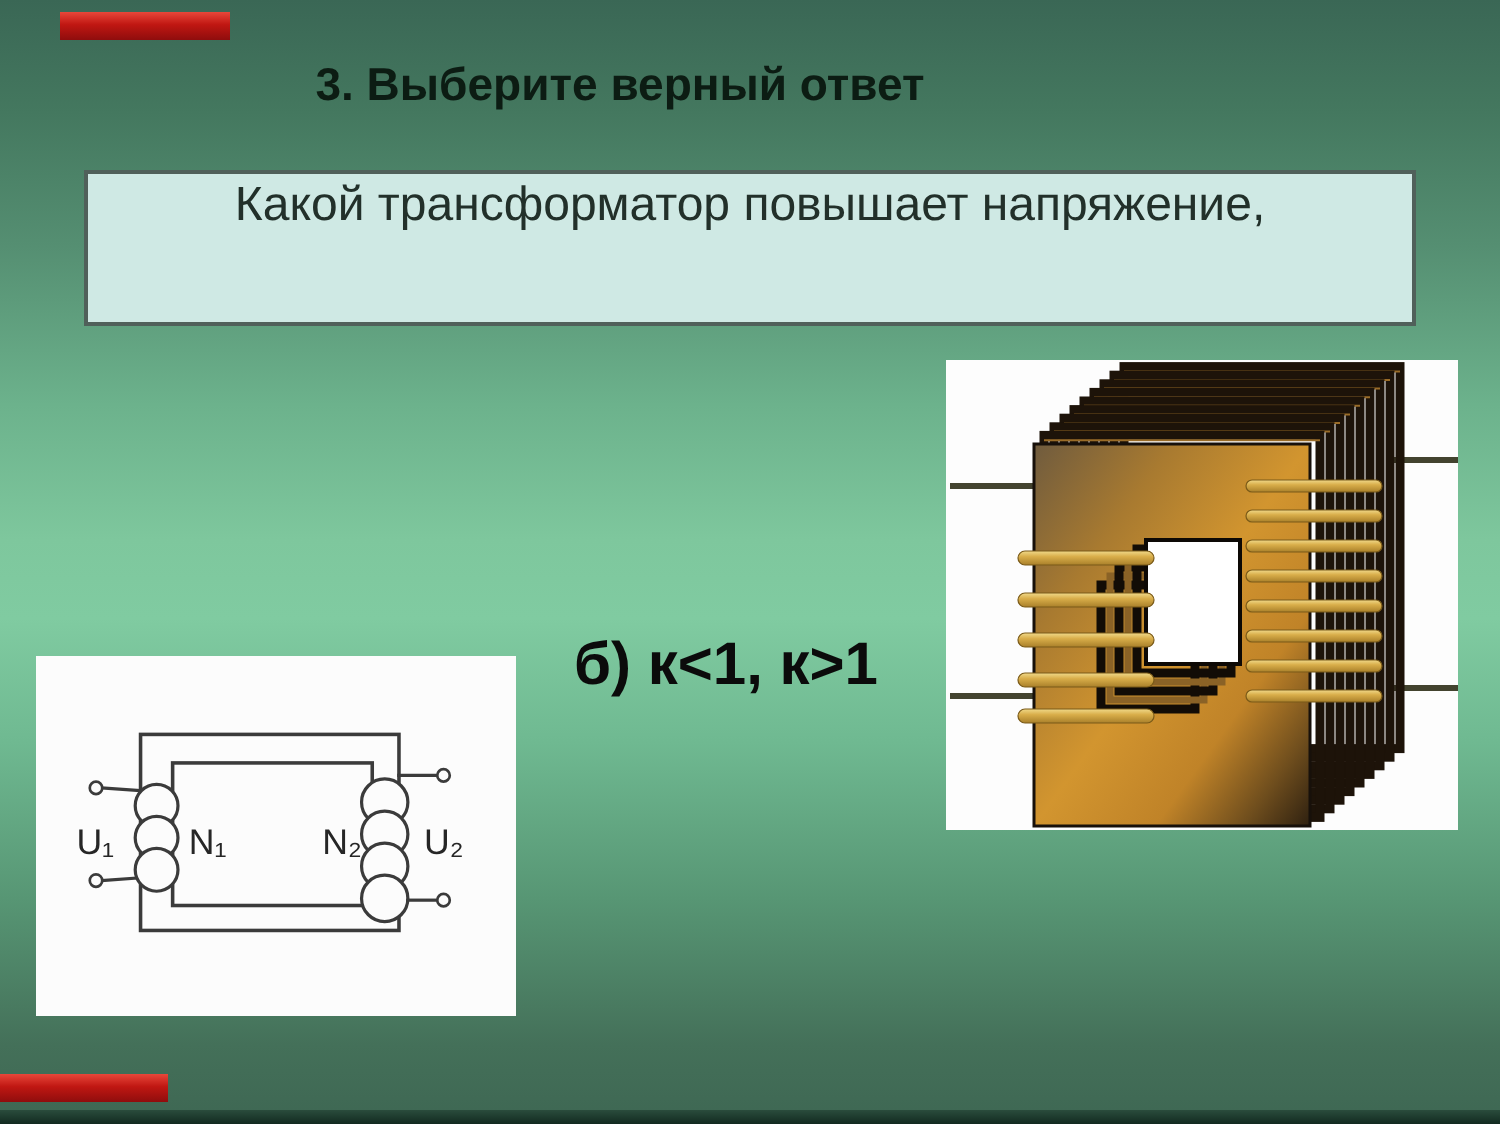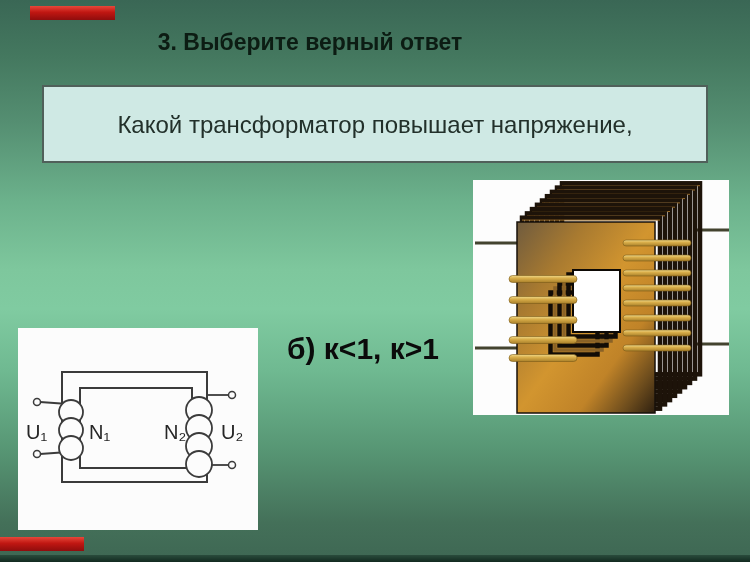--- a/index.html
+++ b/index.html
@@ -18,34 +18,34 @@
     position:absolute;left:0;top:555px;width:750px;height:7px;
     background:linear-gradient(180deg,#2a4c3c 0%,#122a20 100%);
   }
   .title{
     position:absolute;left:0;top:29px;width:620px;
     text-align:center;font-size:23px;font-weight:bold;color:#0c1c13;
   }
   .qbox{
     position:absolute;left:42px;top:85px;width:666px;height:78px;
     box-sizing:border-box;background:#cfe9e4;border:2px solid #50605a;
-    display:flex;flex-direction:column;justify-content:center;
+    display:flex;flex-direction:row;justify-content:center;
     text-align:center;color:#22302a;font-size:24px;line-height:31px;
   }
   .answer{
     position:absolute;font-weight:bold;font-size:30px;color:#0b0b0b;white-space:nowrap;
   }
   .answer.a{left:279px;top:222px;}
-  .answer.b{left:287px;top:332px;}
+  .answer.b{left:287px;top:316px;}
   .photo{
     position:absolute;left:473px;top:180px;width:256px;height:235px;
     background:#fdfdfd;
   }
   .schematic{
-    position:absolute;left:18px;top:328px;width:240px;height:202px;
+    position:absolute;left:18px;top:328px;width:240px;height:180px;
     background:#fcfcfc;
   }
   .photo svg,.schematic svg{display:block;width:100%;height:100%;}
 </style>
 </head>
 <body>
 
 <div class="slide">
 
   <div class="red-bar top"></div>

